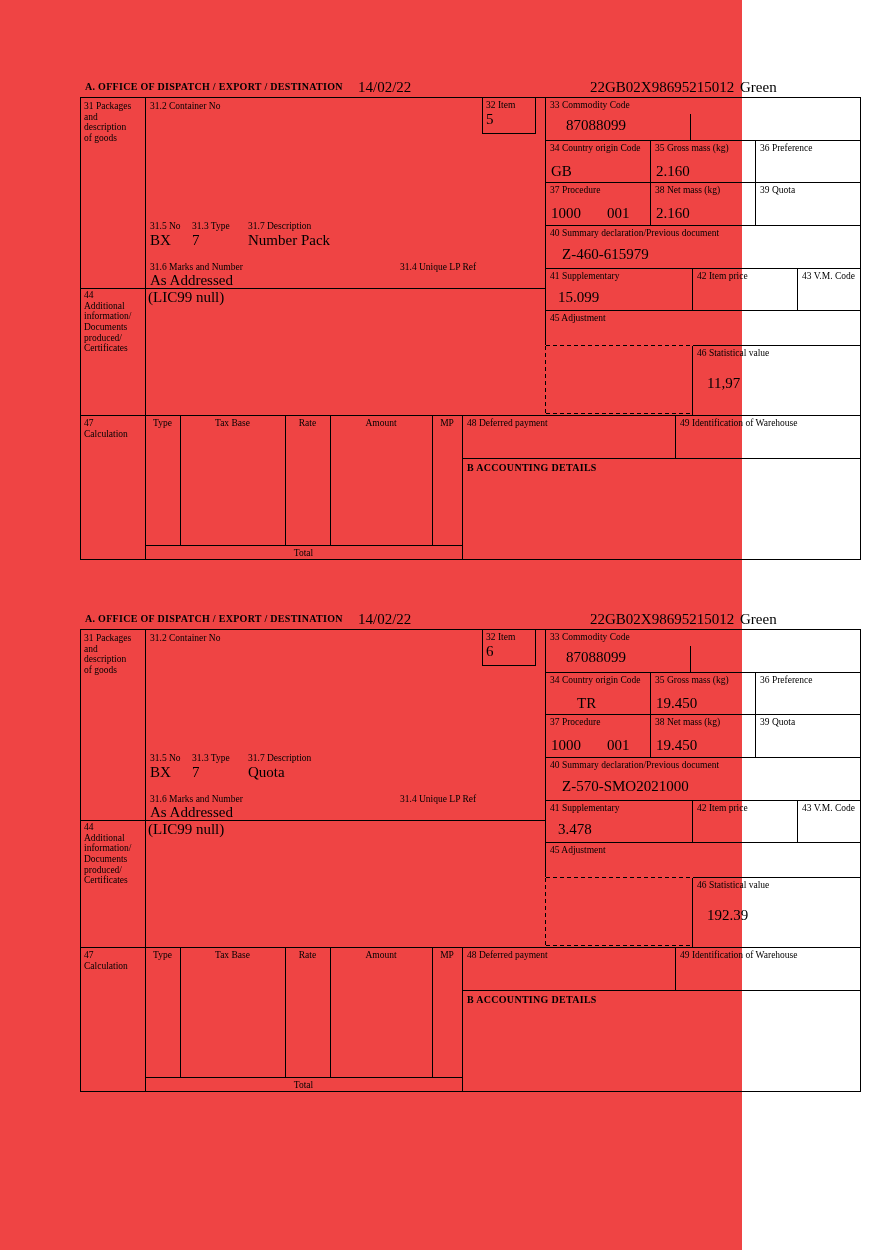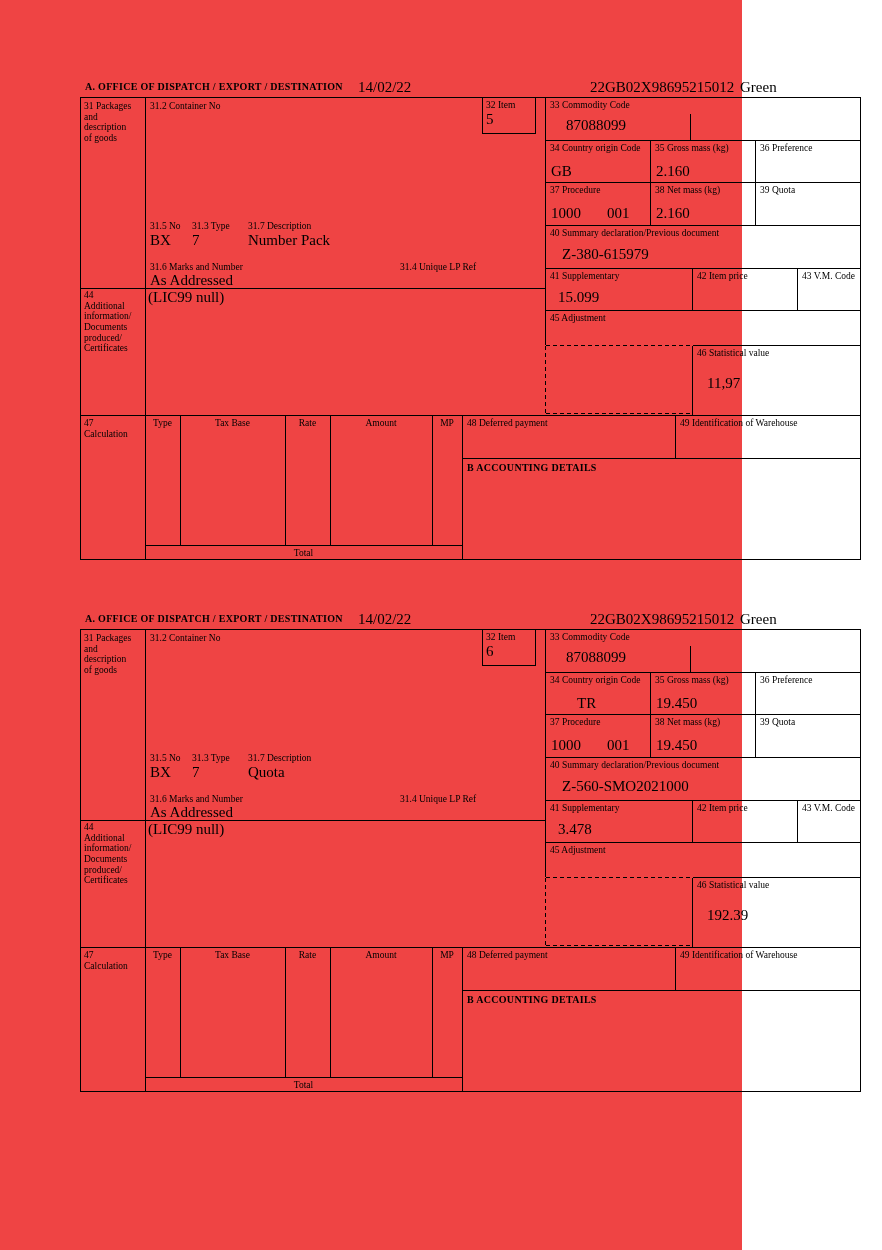--- a/index.html
+++ b/index.html
@@ -80,21 +80,21 @@
     <span class="t lbl" style="left:680px;top:65px">36 Preference</span>
 
     <span class="t lbl" style="left:470px;top:107px">37 Procedure</span>
     <span class="t val" style="left:471px;top:127px">1000</span>
     <span class="t val" style="left:527px;top:127px">001</span>
     <span class="t lbl" style="left:575px;top:107px">38 Net mass (kg)</span>
     <span class="t val" style="left:576px;top:127px">2.160</span>
     <span class="t lbl" style="left:680px;top:107px">39 Quota</span>
 
     <span class="t lbl" style="left:470px;top:150px">40 Summary declaration/Previous document</span>
-    <span class="t val" style="left:482px;top:168px">Z-380-615979</span>
+    <span class="t val" style="left:482px;top:168px">Z-460-615979</span>
 
     <span class="t lbl" style="left:470px;top:193px">41 Supplementary</span>
     <span class="t val" style="left:478px;top:211px">15.099</span>
     <span class="t lbl" style="left:617px;top:193px">42 Item price</span>
     <span class="t lbl" style="left:722px;top:193px">43 V.M. Code</span>
 
     <span class="t lbl" style="left:470px;top:235px">45 Adjustment</span>
 
     <span class="t lbl" style="left:617px;top:270px">46 Statistical value</span>
     <span class="t val" style="left:627px;top:297px">11,97</span>
@@ -193,21 +193,21 @@
     <span class="t lbl" style="left:680px;top:65px">36 Preference</span>
 
     <span class="t lbl" style="left:470px;top:107px">37 Procedure</span>
     <span class="t val" style="left:471px;top:127px">1000</span>
     <span class="t val" style="left:527px;top:127px">001</span>
     <span class="t lbl" style="left:575px;top:107px">38 Net mass (kg)</span>
     <span class="t val" style="left:576px;top:127px">19.450</span>
     <span class="t lbl" style="left:680px;top:107px">39 Quota</span>
 
     <span class="t lbl" style="left:470px;top:150px">40 Summary declaration/Previous document</span>
-    <span class="t val" style="left:482px;top:168px">Z-560-SMO2021000</span>
+    <span class="t val" style="left:482px;top:168px">Z-570-SMO2021000</span>
 
     <span class="t lbl" style="left:470px;top:193px">41 Supplementary</span>
     <span class="t val" style="left:478px;top:211px">3.478</span>
     <span class="t lbl" style="left:617px;top:193px">42 Item price</span>
     <span class="t lbl" style="left:722px;top:193px">43 V.M. Code</span>
 
     <span class="t lbl" style="left:470px;top:235px">45 Adjustment</span>
 
     <span class="t lbl" style="left:617px;top:270px">46 Statistical value</span>
     <span class="t val" style="left:627px;top:297px">192.39</span>

